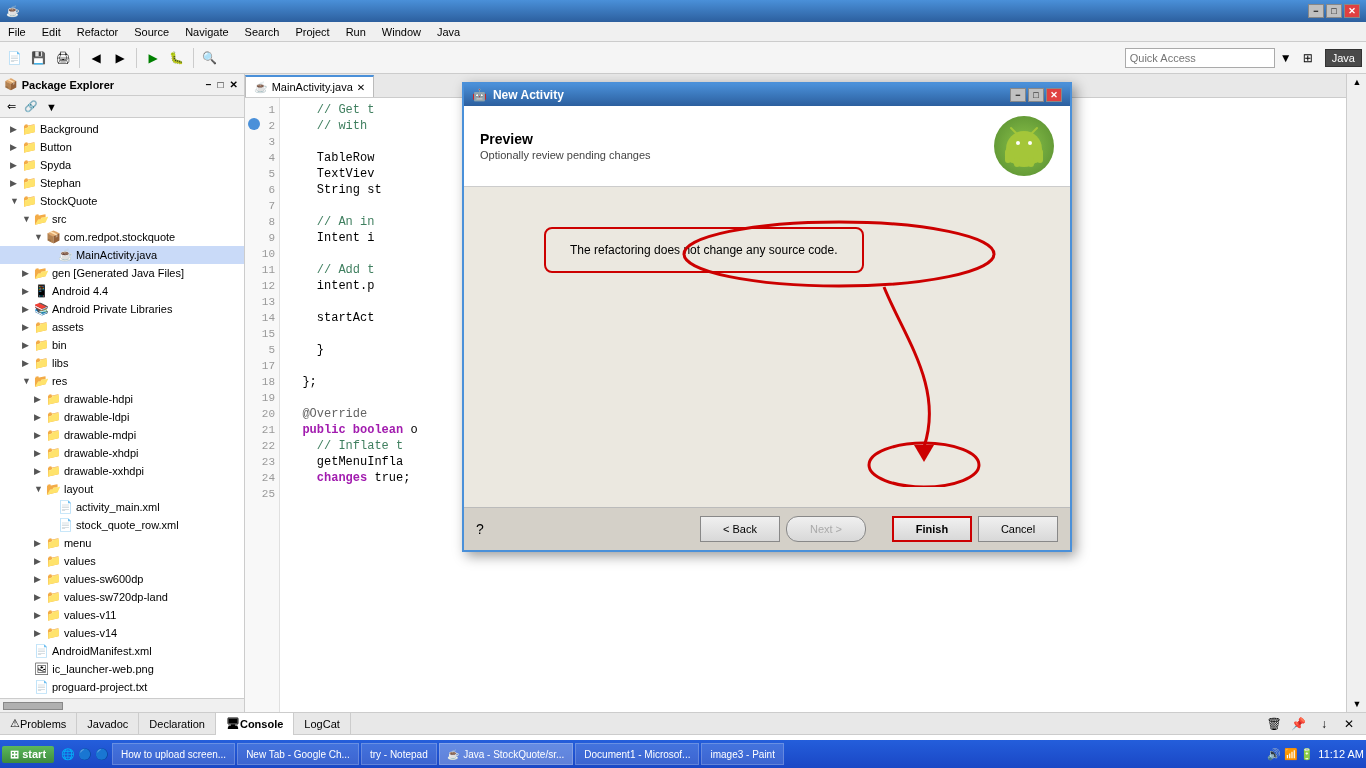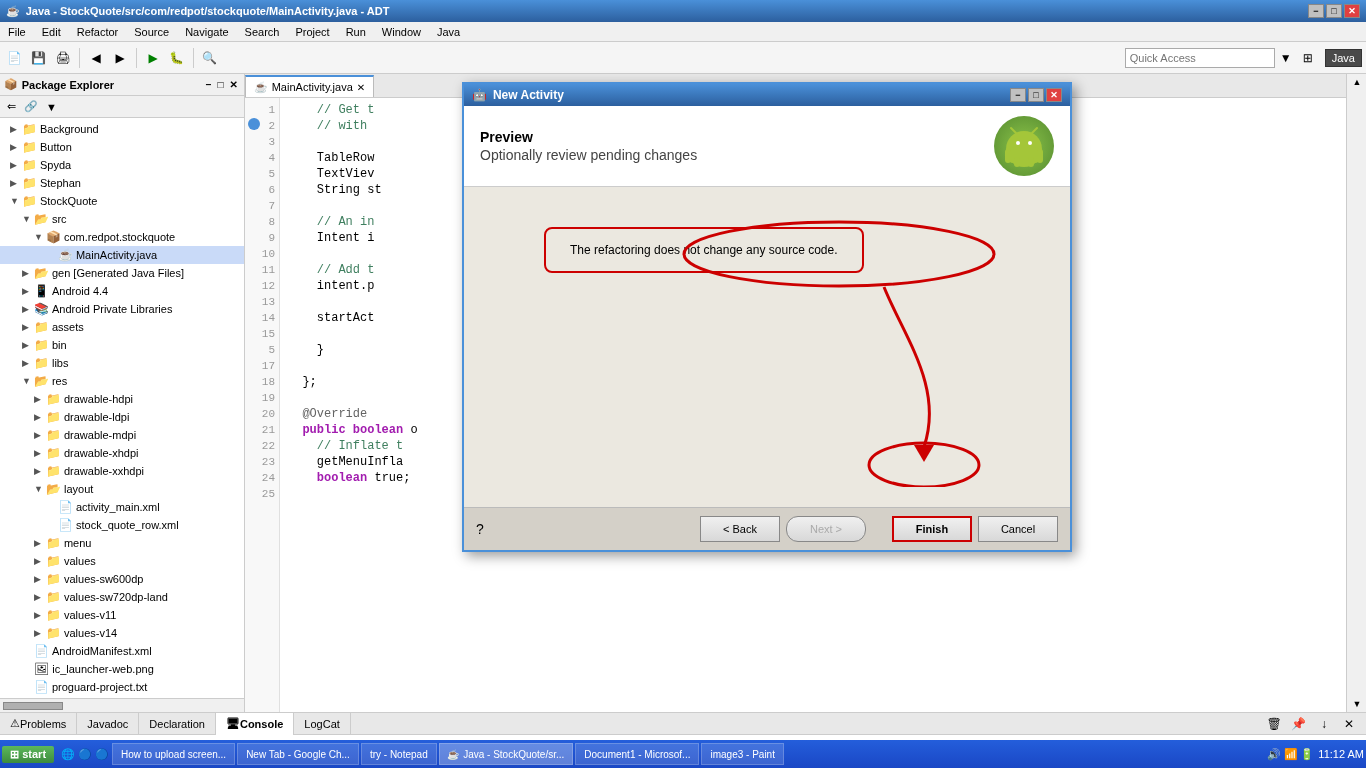--- a/index.html
+++ b/index.html
@@ -316,21 +316,21 @@
     .dialog-header {
       background: white;
       padding: 10px 16px 10px 16px;
       display: flex;
       align-items: center;
       justify-content: space-between;
       border-bottom: 1px solid #ccc;
     }
     .dialog-header-text { }
     .dialog-header-title { font-size: 14px; font-weight: bold; color: #000; }
-    .dialog-header-subtitle { font-size: 14px; color: #444; margin-top: 2px; }
+    .dialog-header-subtitle { font-size: 11px; color: #444; margin-top: 2px; }
     .dialog-android-icon {
       width: 60px; height: 60px;
       background: radial-gradient(circle, #8bc34a, #558b2f);
       border-radius: 50%;
       display: flex; align-items: center; justify-content: center;
       font-size: 28px;
     }
     .dialog-body {
       background: #ebe8e0;
       padding: 20px;
@@ -381,21 +381,20 @@
       padding: 0 4px;
       gap: 2px;
     }
     .tree-toolbar-btn { font-size: 11px; cursor: pointer; padding: 1px 3px; }
   </style>
 </head>
 <body>
 
 <div class="title-bar">
   <span style="margin-right:6px;">☕</span>
-  <span>Java - StockQuote/src/com/redpot/stockquote/MainActivity.java - ADT</span>
   <div class="title-bar-buttons">
     <div class="title-btn">−</div>
     <div class="title-btn">□</div>
     <div class="title-btn" style="background:#e04040;color:white;">✕</div>
   </div>
 </div>
 
 <div class="menu-bar">
   <span class="menu-item">File</span>
   <span class="menu-item">Edit</span>
@@ -698,21 +697,21 @@
 <span>    startAct</span>
 
 <span>    }</span>
 
 <span>  };</span>
 
 <span class="code-annotation">  @Override</span>
 <span>  <span class="code-keyword">public boolean</span> o</span>
 <span class="code-comment">    // Inflate t</span>
 <span>    getMenuInfla</span>
-<span>    <span class="code-keyword">boolean</span> true;</span>
+<span>    <span class="code-keyword">changes</span> true;</span>
 </div>
     </div>
 
     <div style="position:absolute;left:248px;top:118px;width:12px;height:12px;background:#4a90d9;border-radius:50%;pointer-events:none;"></div>
   </div>
 
   <div class="right-panel">
     <div class="right-scroll-btn">▲</div>
     <div style="flex:1;background:#f0f0f0;"></div>
     <div class="right-scroll-btn">▼</div>

